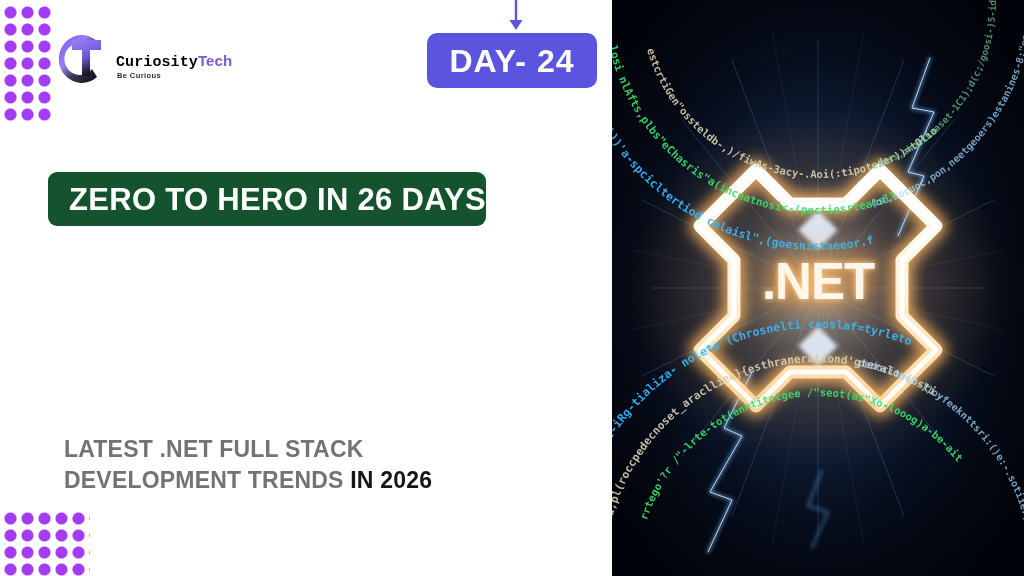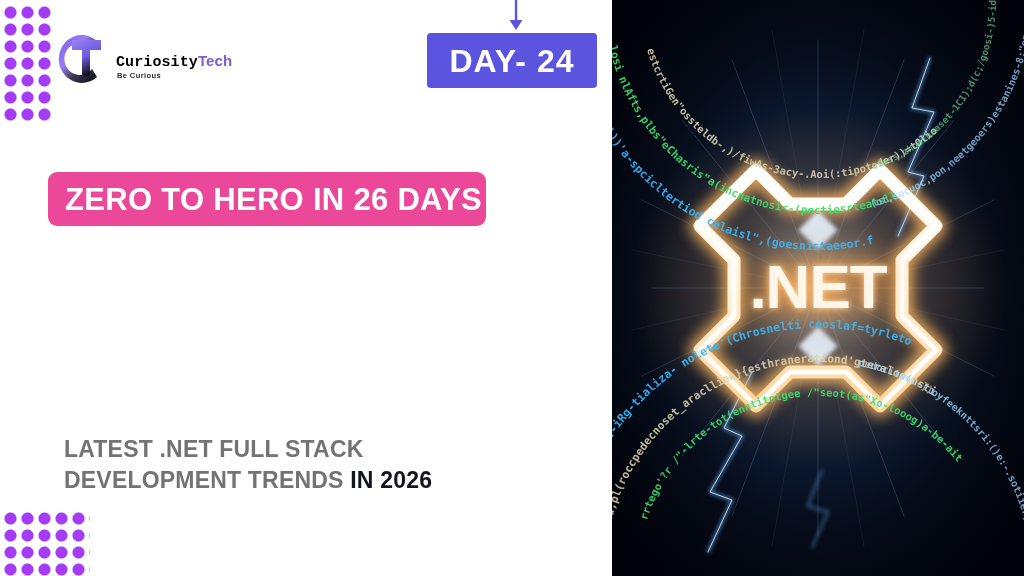--- a/index.html
+++ b/index.html
@@ -36,34 +36,34 @@
   #logo-tagline {
     position:absolute; left:61px; top:41px;
     font-size:7.5px; font-weight:bold; color:#2a2a35; letter-spacing:.4px;
   }
 
   
   #day-arrow { position:absolute; left:505px; top:0px; width:22px; height:32px; }
   #day-badge {
     position:absolute; left:427px; top:33px;
     width:170px; height:55px;
-    background:#5b54df; border-radius:4px;
+    background:#5b54df; border-radius:10px;
     display:flex; align-items:center; justify-content:center;
   }
   #day-badge-label {
     color:#ffffff; font-size:32px; font-weight:bold;
     letter-spacing:1px; line-height:1;
   }
 
   
   #course-banner {
     position:absolute; left:48px; top:172px;
     width:438px; height:54px;
-    background:#ec4899; border-radius:9px;
-    display:flex; align-items:center;
+    background:#14532d; border-radius:9px;
+    display:flex; align-items:center;justify-content:flex-end;
   }
   #course-banner-label {
     color:#ffffff; font-size:31px; font-weight:bold;
     letter-spacing:.3px; padding-left:17px; line-height:1;
   }
 
   
   #headline {
     position:absolute; left:48px; top:258px;
     font-size:45px; font-weight:bold; color:#1b1b27;
@@ -89,21 +89,21 @@
   #art-panel {
     position:absolute; left:612px; top:0px;
     width:412px; height:576px;
     overflow:hidden;
     background:#03060f;
   }
   #art-svg { position:absolute; inset:0; width:100%; height:100%; display:block; }
   #art-label {
     position:absolute; left:0; right:0; top:256px;
     text-align:center;
-    font-size:62px; font-weight:bold;
+    font-size:51px; font-weight:bold;
     color:#fdf6e9; letter-spacing:-1px; line-height:1;
     text-shadow:0 0 6px #ffd9a0, 0 0 18px #ff9e3d, 0 0 38px #ff8a1f;
     pointer-events:none;
   }
 </style>
 </head>
 <body>
 
 <div id="slide">
 

